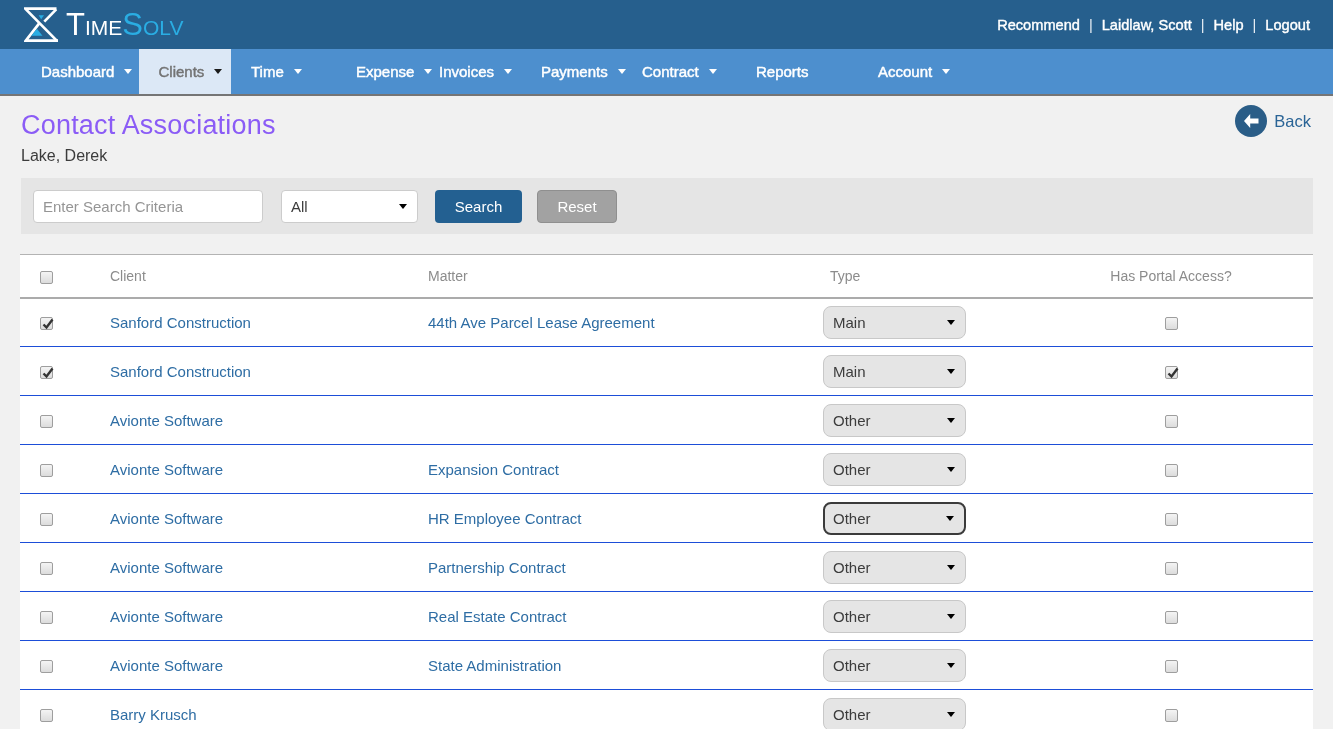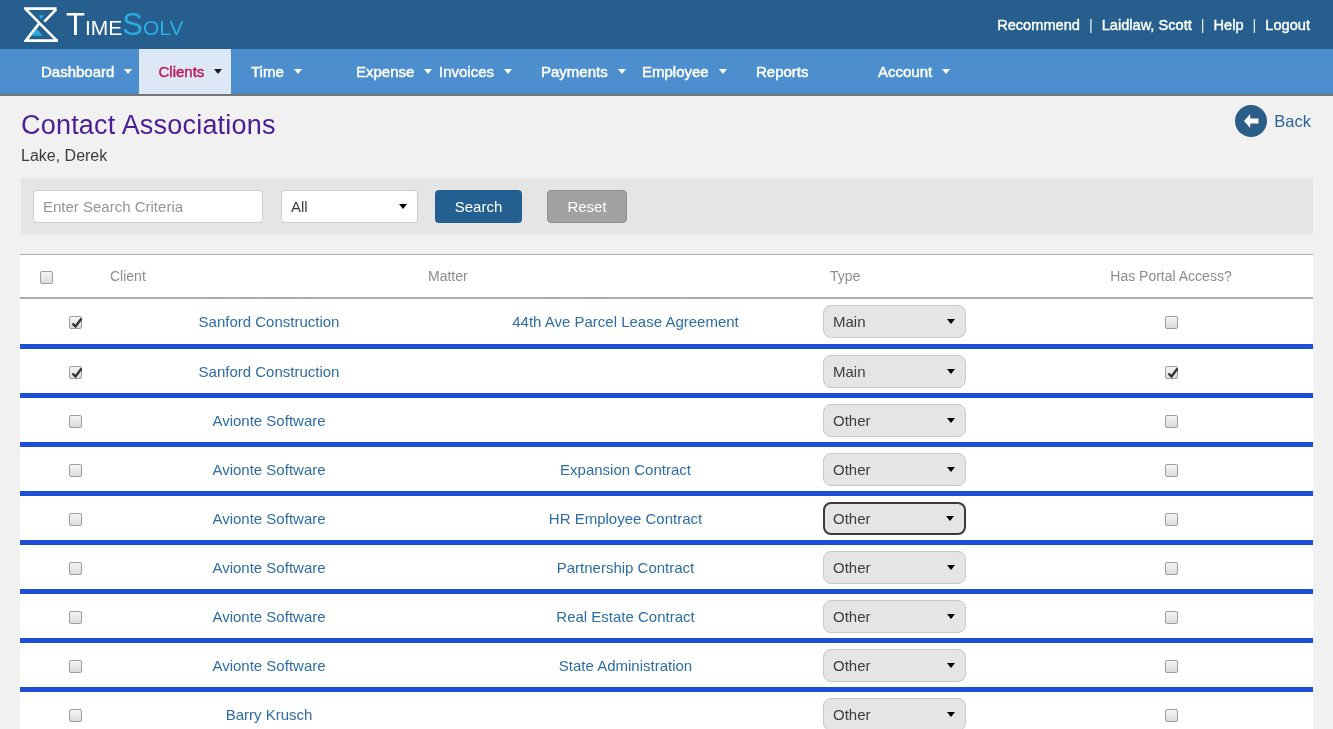--- a/index.html
+++ b/index.html
@@ -48,26 +48,26 @@
   .nav-item:nth-child(6){width:101px}
   .nav-item:nth-child(7){width:114px}
   .nav-item:nth-child(8){width:122px}
   .nav-item:nth-child(9){width:87px}
   .nav-item:nth-child(10){width:100px}
   .nav-item .caret {
     margin-left:10px; width:0; height:0;
     border-left:4px solid transparent; border-right:4px solid transparent;
     border-top:5px solid #fff;
   }
-  .nav-item.active { background:#dce8f6; color:#be185d; }
+  .nav-item.active { background:#dce8f6; color:#737373; }
   .nav-item.active .caret { border-top-color:#1b1b1b; }
 
   
   .main { position:relative; padding:13px 20px 0 21px; }
-  .page-title { font-size:27px; font-weight:400; color:#4c1d95; line-height:33px; letter-spacing:0.2px; }
+  .page-title { font-size:27px; font-weight:400; color:#8b5cf6; line-height:33px; letter-spacing:0.2px; }
   .page-subtitle { font-size:16px; color:#3c3c3c; margin-top:5px; }
   .back-wrap {
     position:absolute; top:9px; right:22px;
     display:flex; align-items:center; cursor:pointer;
   }
   .back-circle {
     width:32px; height:32px; border-radius:50%;
     background:#2a5d87; display:flex; align-items:center; justify-content:center;
   }
   .back-label { margin-left:7px; font-size:16.5px; color:#2a6496; }
@@ -94,38 +94,37 @@
     position:absolute; right:10px; top:50%; margin-top:-2px;
     width:0; height:0;
     border-left:4.5px solid transparent; border-right:4.5px solid transparent;
     border-top:5px solid #000;
   }
   .btn {
     height:33px; border:none; border-radius:4px;
     font-size:15px; color:#fff; font-family:inherit; cursor:pointer;
   }
   .btn-search { width:87px; margin-left:17px; background:#236091; }
-  .btn-reset  { width:80px; margin-left:25px;  background:#a2a2a2; border:1px solid #8f8f8f; }
+  .btn-reset  { width:80px; margin-left:15px;  background:#a2a2a2; border:1px solid #8f8f8f; }
   .btn-save   { width:156px; margin-left:auto; background:#a2a2a2; border:1px solid #8f8f8f; }
 
   
   .assoc-table {
     margin-top:20px; width:1293px;
     border-collapse:collapse; background:#fff;
     border-top:1px solid #b3b3b3;
   }
   .assoc-table th {
     height:43px; font-size:14px; font-weight:400; color:#8c8c8c;
     text-align:left; vertical-align:middle;
     border-bottom:2px solid #ababab;
   }
   .assoc-table td {
     height:49px; vertical-align:middle; font-size:15px;
-    border-bottom:5px solid #1d4ed8;
-    text-align:center;
+    border-bottom:1px solid #1d4ed8;
   }
   .col-cb   { width:90px;  padding-left:20px; }
   .col-client { width:318px; }
   .col-matter { width:395px; }
   .col-type   { width:206px; }
   .col-portal { width:284px; text-align:center; }
   th.col-portal { text-align:center; }
   th.col-type { padding-left:7px; }
   .assoc-table a { color:#2e6da4; text-decoration:none; cursor:pointer; }
 
@@ -195,21 +194,21 @@
     </div>
     <div class="nav-item">
       <span>Invoices</span>
       <span class="caret"></span>
     </div>
     <div class="nav-item">
       <span>Payments</span>
       <span class="caret"></span>
     </div>
     <div class="nav-item">
-      <span>Employee</span>
+      <span>Contract</span>
       <span class="caret"></span>
     </div>
     <div class="nav-item">
       <span>Reports</span>
     </div>
     <div class="nav-item">
       <span>Account</span>
       <span class="caret"></span>
     </div>
   </nav>

